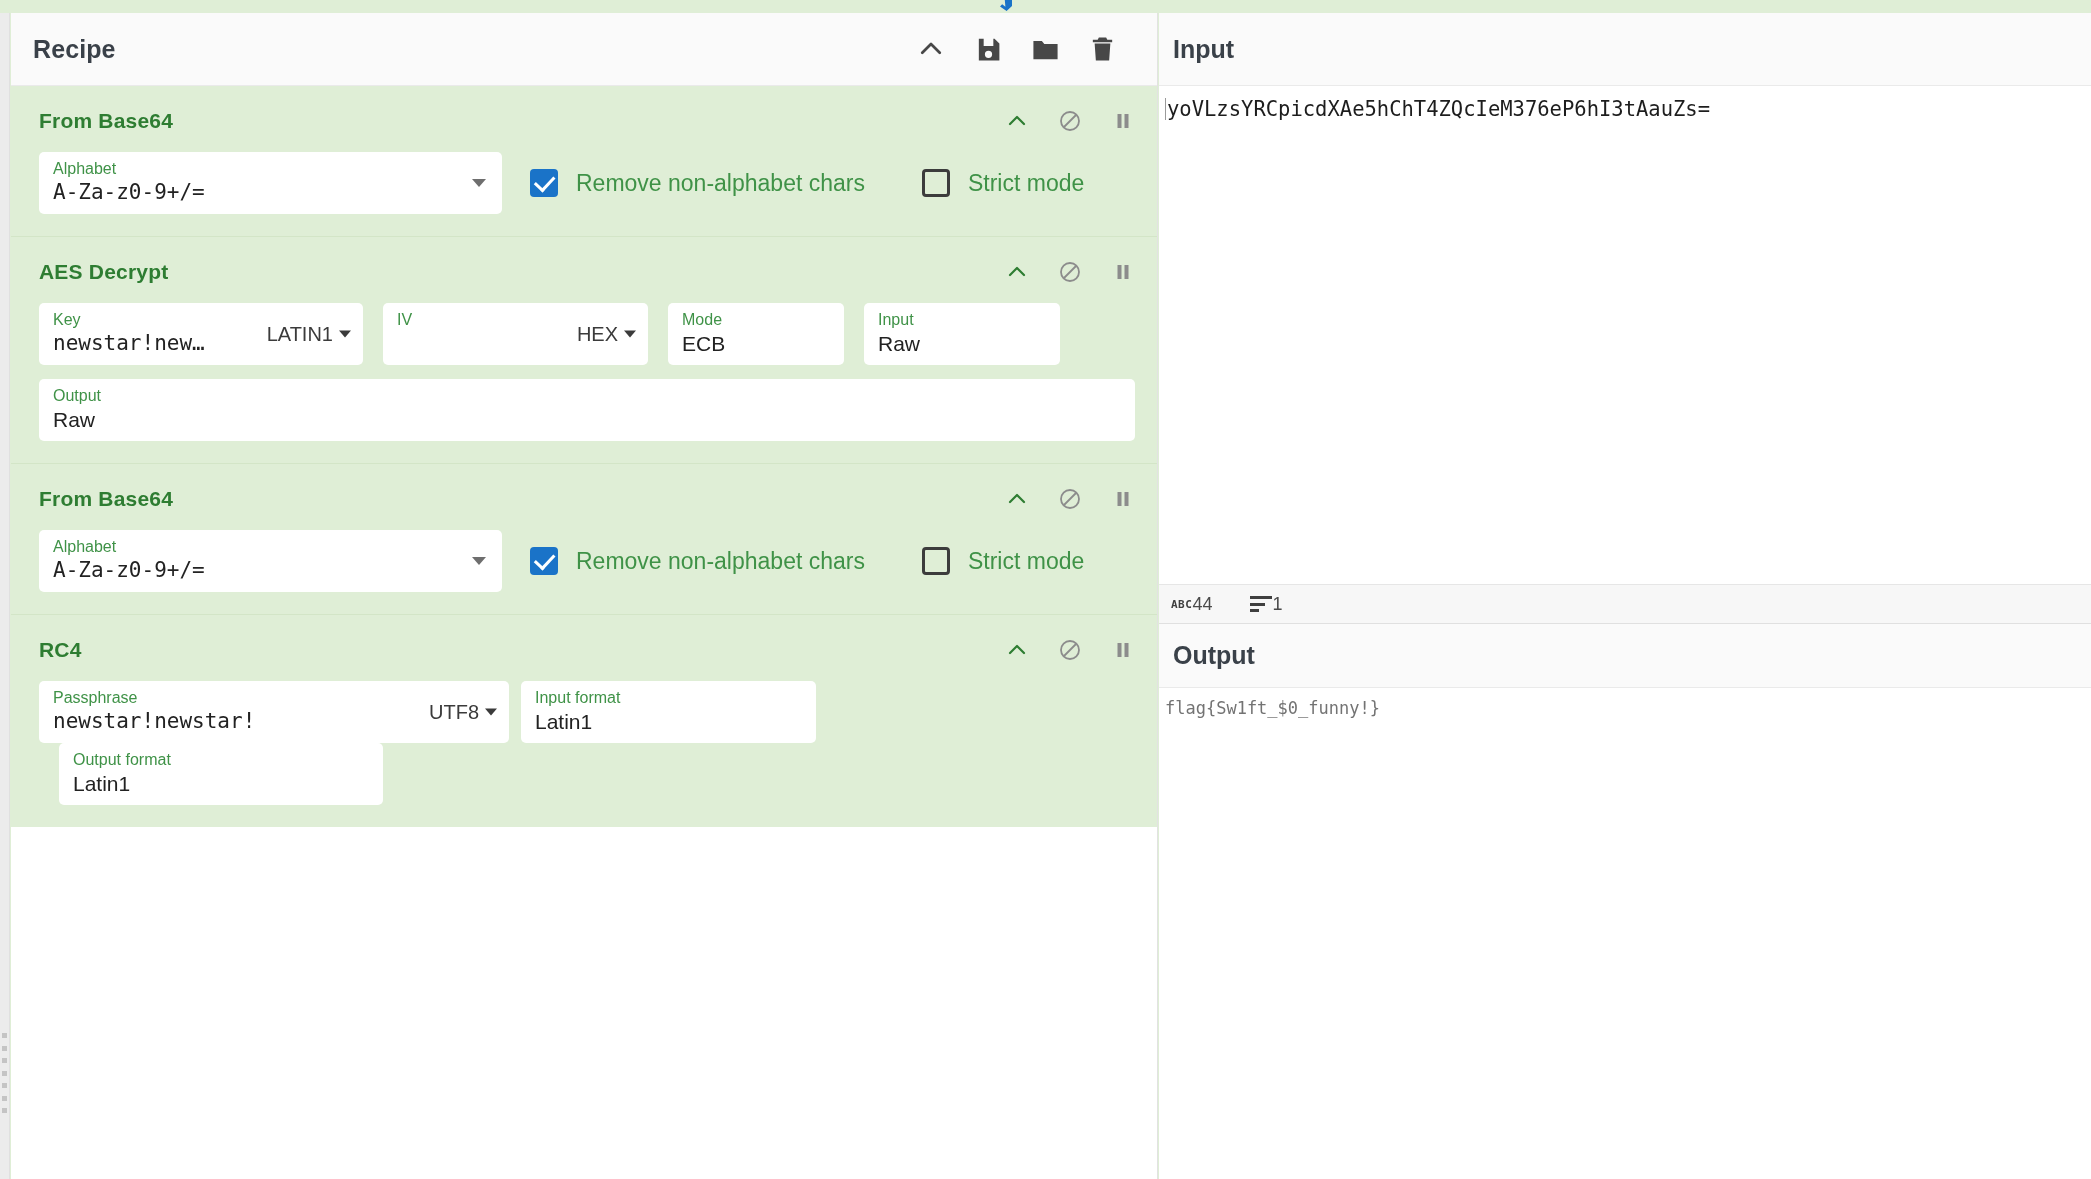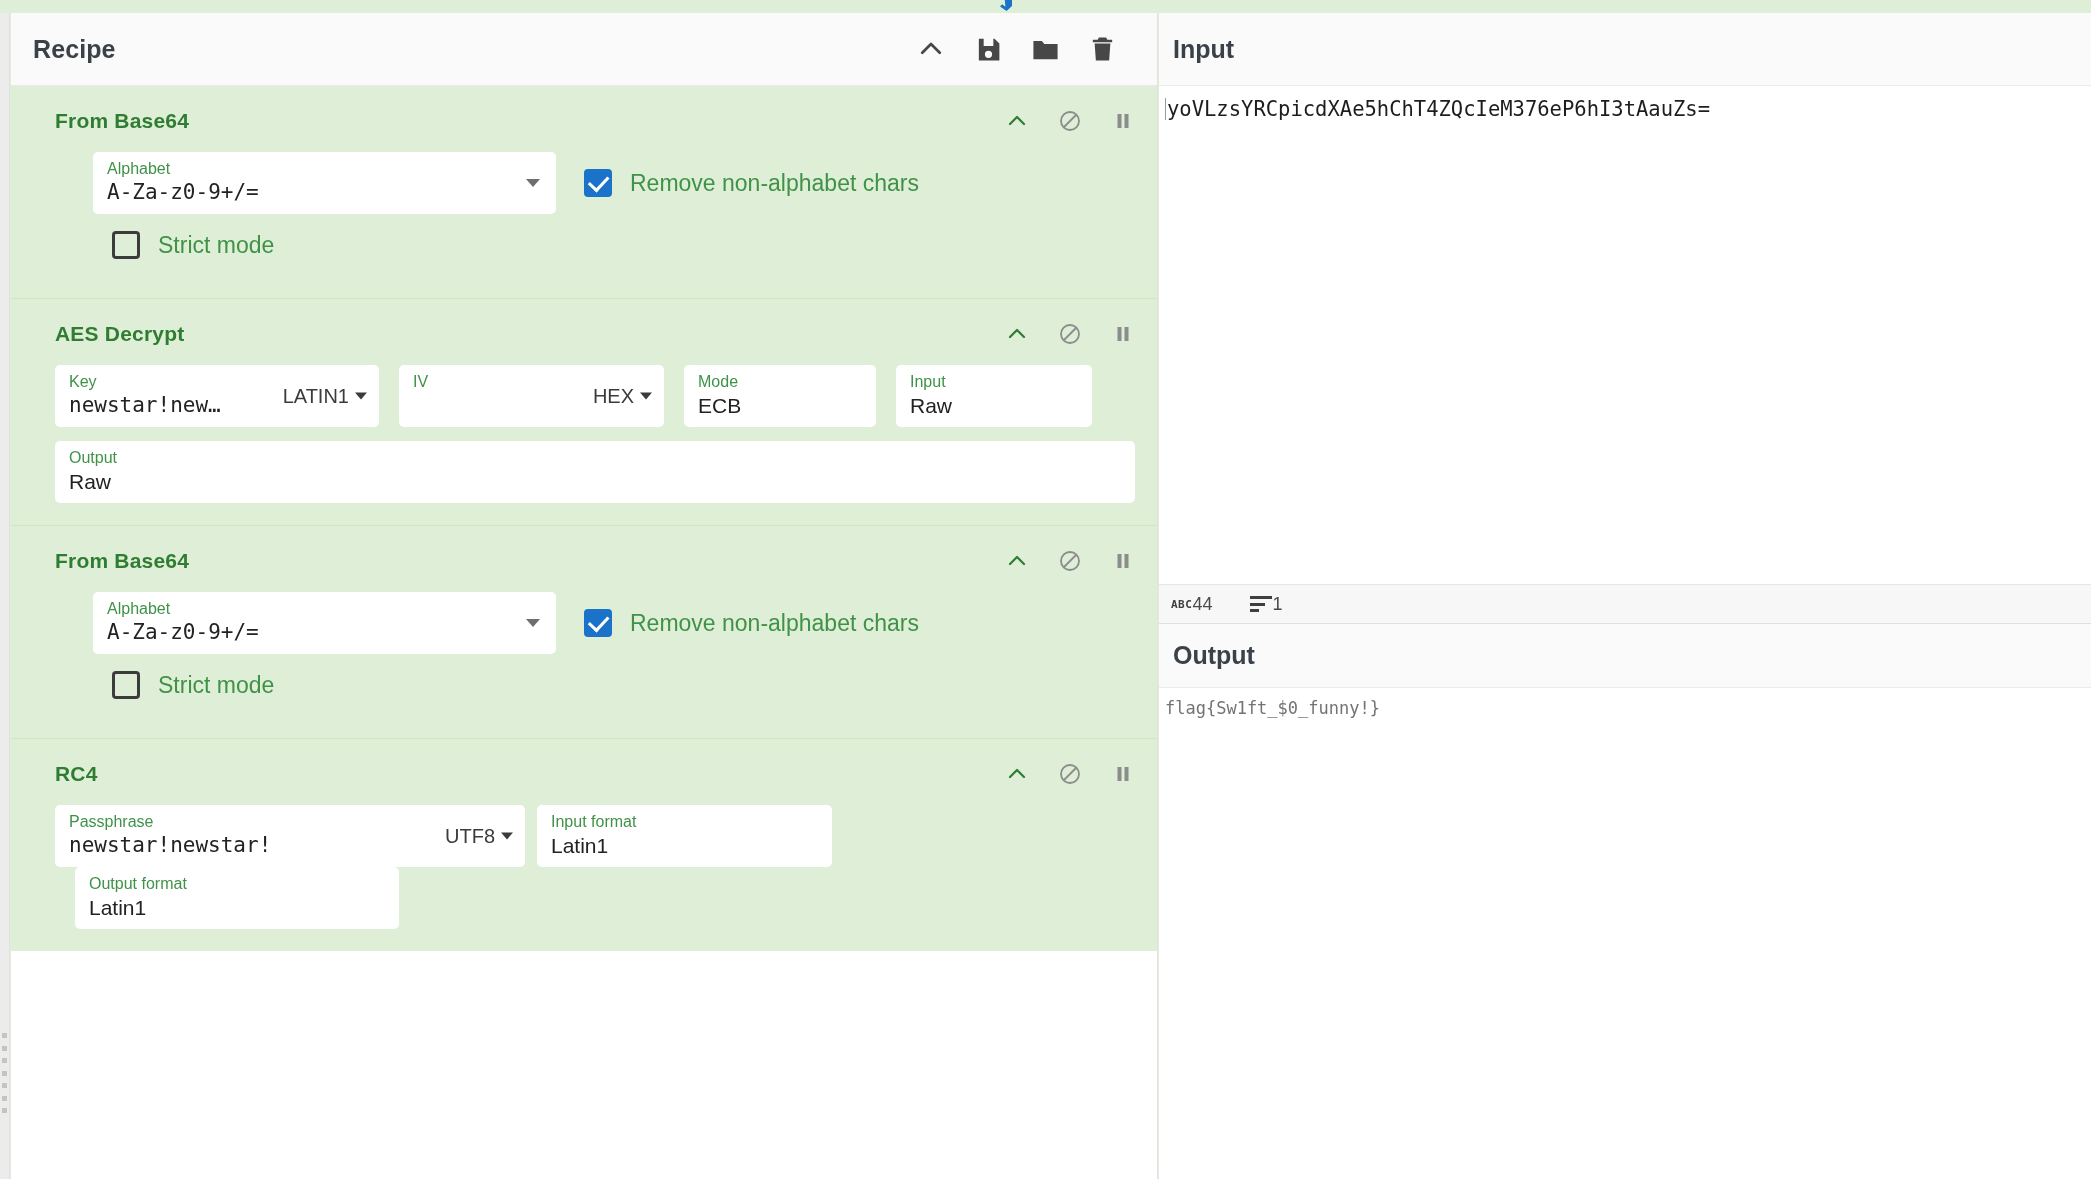--- a/index.html
+++ b/index.html
@@ -71,21 +71,21 @@
   .title-icons .ico { color: #4c4c4c; display: flex; align-items: center; }
   .title-icons .ico.chev svg { width: 30px; height: 30px; }
   .title-icons .ico svg { width: 29px; height: 29px; fill: #474747; }
 
   
   .ops { background: #dfeed6; }
   .op {
     position: relative;
     background: #dfeed6;
     border-bottom: 1px solid #d3e5c7;
-    padding: 16px 0 22px 16px;
+    padding: 16px 0 22px 0;
   }
   .op-head {
     display: flex; align-items: center;
     padding: 0 22px 0 28px;
     height: 38px;
   }
   .op-title {
     font-size: 21px; font-weight: bold; color: #2e7d32;
     letter-spacing: .2px;
   }
@@ -113,21 +113,21 @@
     font-size: 16px; color: #3f9247; line-height: 1.05;
     margin-bottom: 3px;
   }
   .field .val {
     font-size: 21px; color: #222; line-height: 1.1;
     font-family: "DejaVu Sans Mono", monospace;
     white-space: nowrap; overflow: hidden;
   }
   .field .val.plain { font-family: "Liberation Sans", sans-serif; }
 
-  .field.alphabet { width: 463px; margin-left: 38px; }
+  .field.alphabet { width: 463px; }
   .field .caret {
     position: absolute; right: 16px; top: 50%; transform: translateY(-50%);
     width: 0; height: 0;
     border-left: 7px solid transparent; border-right: 7px solid transparent;
     border-top: 8px solid #6e6e6e;
   }
 
   
   .field.with-toggle { display: block; position: relative; padding-right: 110px; }
   .field.with-toggle .lbl { margin-bottom: 3px; }
@@ -363,21 +363,21 @@
             </span>
           </div>
           <div class="field with-toggle" style="width:265px; margin-left:20px">
             <div class="lbl">IV</div>
             <div class="val"></div>
             <span class="enc-toggle">
               <span>HEX</span>
               <span class="tri"></span>
             </span>
           </div>
-          <div class="field" style="width:192px; margin-left:20px">
+          <div class="field" style="width:176px; margin-left:20px">
             <div class="lbl">Mode</div>
             <div class="val plain">ECB</div>
           </div>
           <div class="field" style="width:196px; margin-left:20px">
             <div class="lbl">Input</div>
             <div class="val plain">Raw</div>
           </div>
         </div>
         <div class="row2">
           <div class="field" style="width:1100px">

